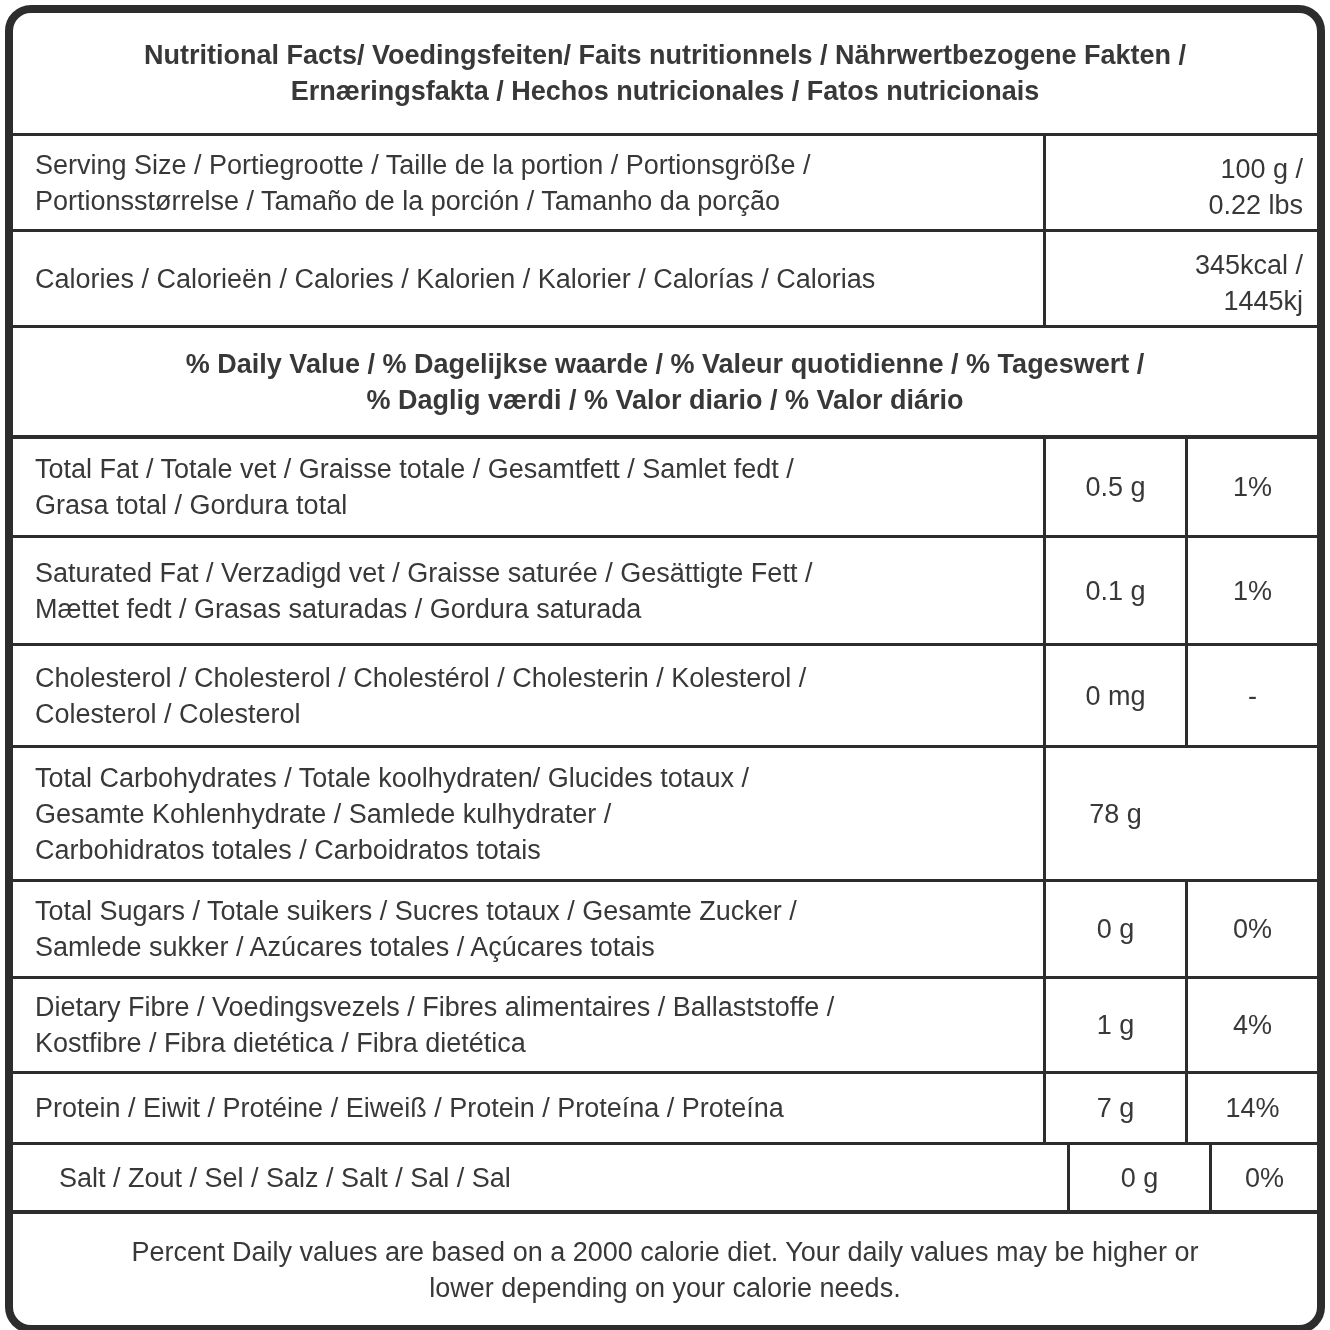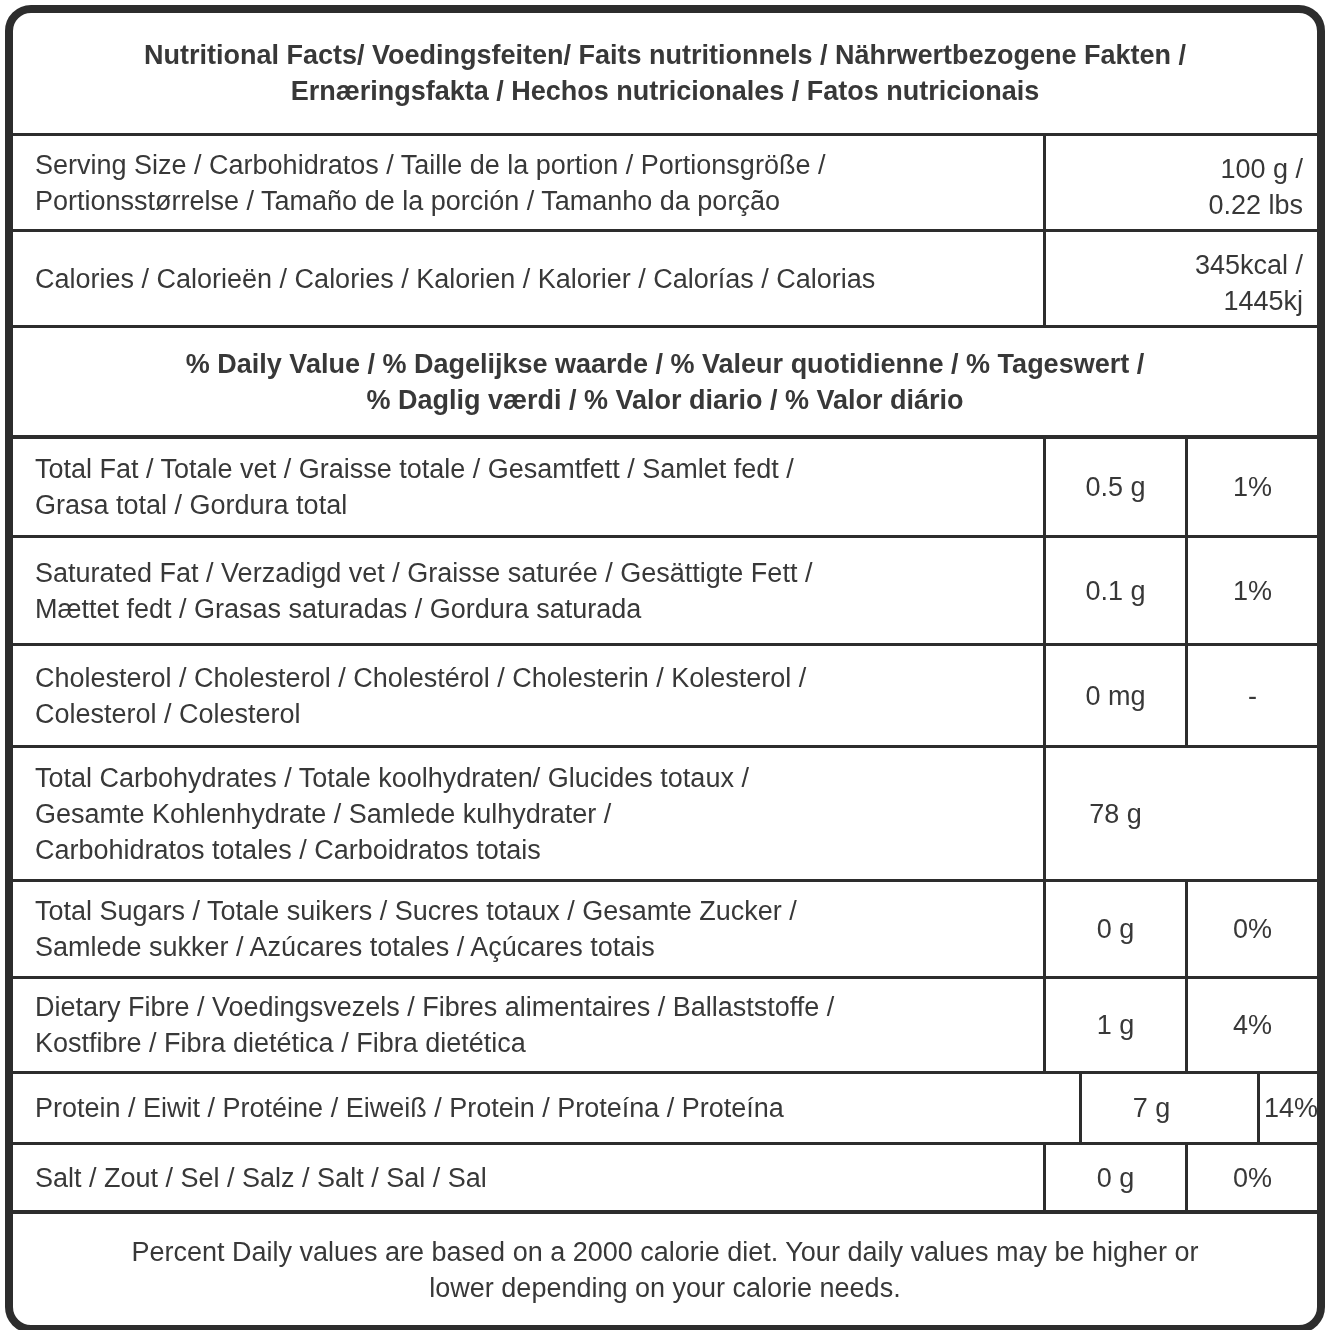--- a/index.html
+++ b/index.html
@@ -69,37 +69,37 @@
   .r-header   { min-height: 120px; }
   .r-serving  { min-height: 92px; }
   .r-calories { min-height: 92px; }
   .r-dvhead   { min-height: 110px; }
   .r-fat      { min-height: 100px; }
   .r-satfat   { min-height: 108px; }
   .r-chol     { min-height: 102px; }
   .r-carbs    { min-height: 134px; }
   .r-sugars   { min-height: 97px; }
   .r-fibre    { min-height: 90px; }
-  .r-protein  { min-height: 71px; gap: 36px; }
-  .r-salt     { min-height: 68px; }
+  .r-protein  { min-height: 71px; }
+  .r-salt     { min-height: 68px; padding-left: 24px; }
   .r-footer   { min-height: 115px; }
 </style>
 </head>
 <body>
 
 <div class="page">
   <div class="label-card">
 
     <div class="row row-span r-header">
       <div class="cell cell-center bold">Nutritional Facts/ Voedingsfeiten/ Faits nutritionnels / Nährwertbezogene Fakten /
 Ernæringsfakta / Hechos nutricionales / Fatos nutricionais</div>
     </div>
 
     <div class="row row-2col r-serving">
-      <div class="cell cell-label">Serving Size / Carbohidratos / Taille de la portion / Portionsgröße /
+      <div class="cell cell-label">Serving Size / Portiegrootte / Taille de la portion / Portionsgröße /
 Portionsstørrelse / Tamaño de la porción / Tamanho da porção</div>
       <div class="cell cell-value">100 g /
 0.22 lbs</div>
     </div>
 
     <div class="row row-2col r-calories">
       <div class="cell cell-label">Calories / Calorieën / Calories / Kalorien / Kalorier / Calorías / Calorias</div>
       <div class="cell cell-value">345kcal /
 1445kj</div>
     </div>

